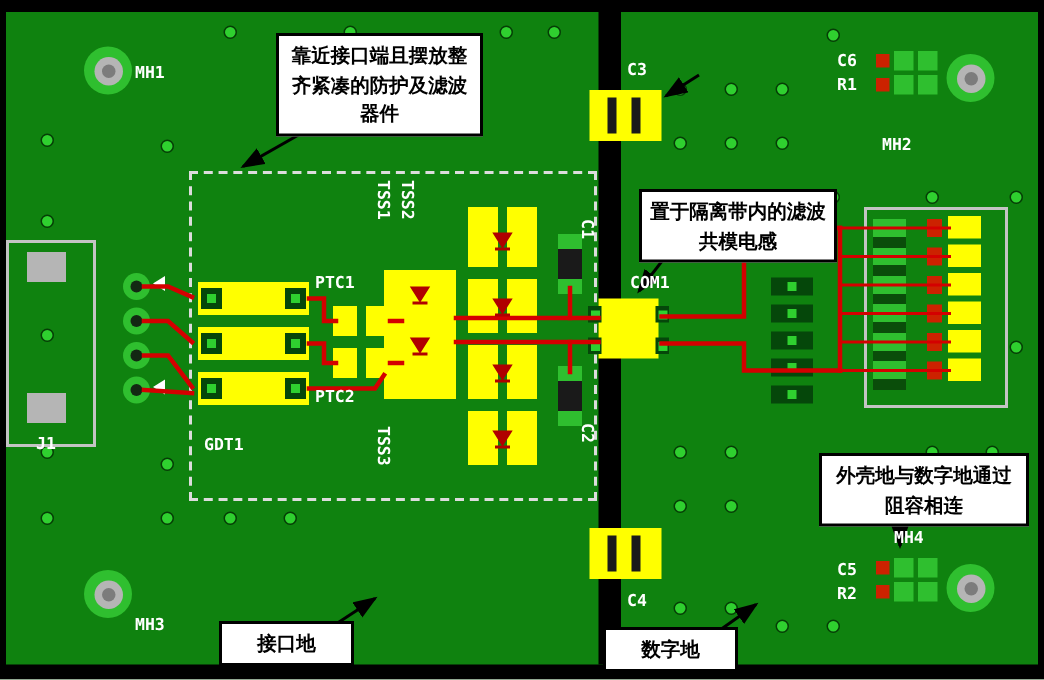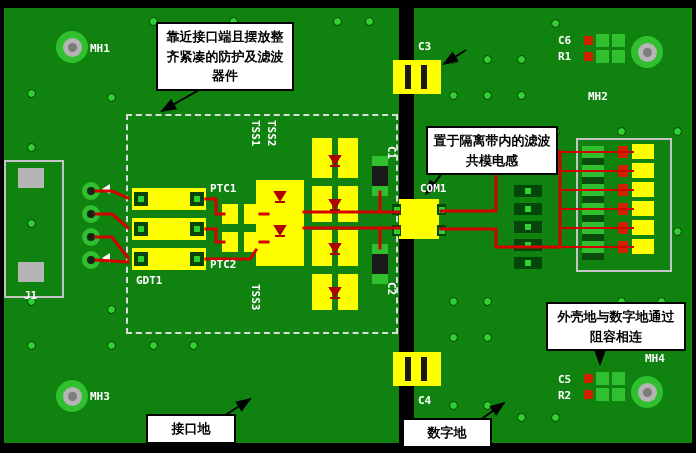--- a/index.html
+++ b/index.html
@@ -283,37 +283,37 @@
       <line x1="466" y1="50" x2="444" y2="64" marker-end="url(#ah)"></line>
       <line x1="446" y1="168" x2="426" y2="194" marker-end="url(#ah)"></line>
       <line x1="600" y1="344" x2="600" y2="364" marker-end="url(#ah)"></line>
       <line x1="224" y1="416" x2="250" y2="399" marker-end="url(#ah)"></line>
       <line x1="480" y1="420" x2="504" y2="403" marker-end="url(#ah)"></line>
     </g>
   </svg>
 
   <span class="lbl" style="left:90px;top:42px">MH1</span>
   <span class="lbl" style="left:588px;top:90px">MH2</span>
-  <span class="lbl" style="left:90px;top:390px">MH3</span>
-  <span class="lbl" style="left:645px;top:352px">MH4</span>
+  <span class="lbl" style="left:90px;top:410px">MH3</span>
+  <span class="lbl" style="left:596px;top:352px">MH4</span>
   <span class="lbl" style="left:24px;top:289px">J1</span>
-  <span class="lbl" style="left:136px;top:274px">GDT1</span>
+  <span class="lbl" style="left:136px;top:290px">GDT1</span>
   <span class="lbl" style="left:210px;top:182px">PTC1</span>
   <span class="lbl" style="left:210px;top:258px">PTC2</span>
   <span class="lbl vert" style="left:262px;top:120px">TSS1</span>
   <span class="lbl vert" style="left:278px;top:120px">TSS2</span>
   <span class="lbl vert" style="left:262px;top:284px">TSS3</span>
   <span class="lbl vert" style="left:398px;top:146px">C1</span>
   <span class="lbl vert" style="left:398px;top:282px">C2</span>
   <span class="lbl" style="left:418px;top:40px">C3</span>
   <span class="lbl" style="left:418px;top:394px">C4</span>
   <span class="lbl" style="left:558px;top:373px">C5</span>
   <span class="lbl" style="left:558px;top:389px">R2</span>
   <span class="lbl" style="left:558px;top:34px">C6</span>
   <span class="lbl" style="left:558px;top:50px">R1</span>
   <span class="lbl" style="left:420px;top:182px">COM1</span>
 
-  <div class="callout" style="left:156px;top:22px;width:126px">靠近接口端且摆放整齐紧凑的防护及滤波器件</div>
+  <div class="callout" style="left:184px;top:22px;width:126px">靠近接口端且摆放整齐紧凑的防护及滤波器件</div>
   <div class="callout" style="left:426px;top:126px;width:120px">置于隔离带内的滤波共模电感</div>
   <div class="callout" style="left:546px;top:302px;width:128px">外壳地与数字地通过阻容相连</div>
   <div class="callout" style="left:146px;top:414px;width:78px">接口地</div>
   <div class="callout" style="left:402px;top:418px;width:78px">数字地</div>
 </div>
 
 </body></html>

